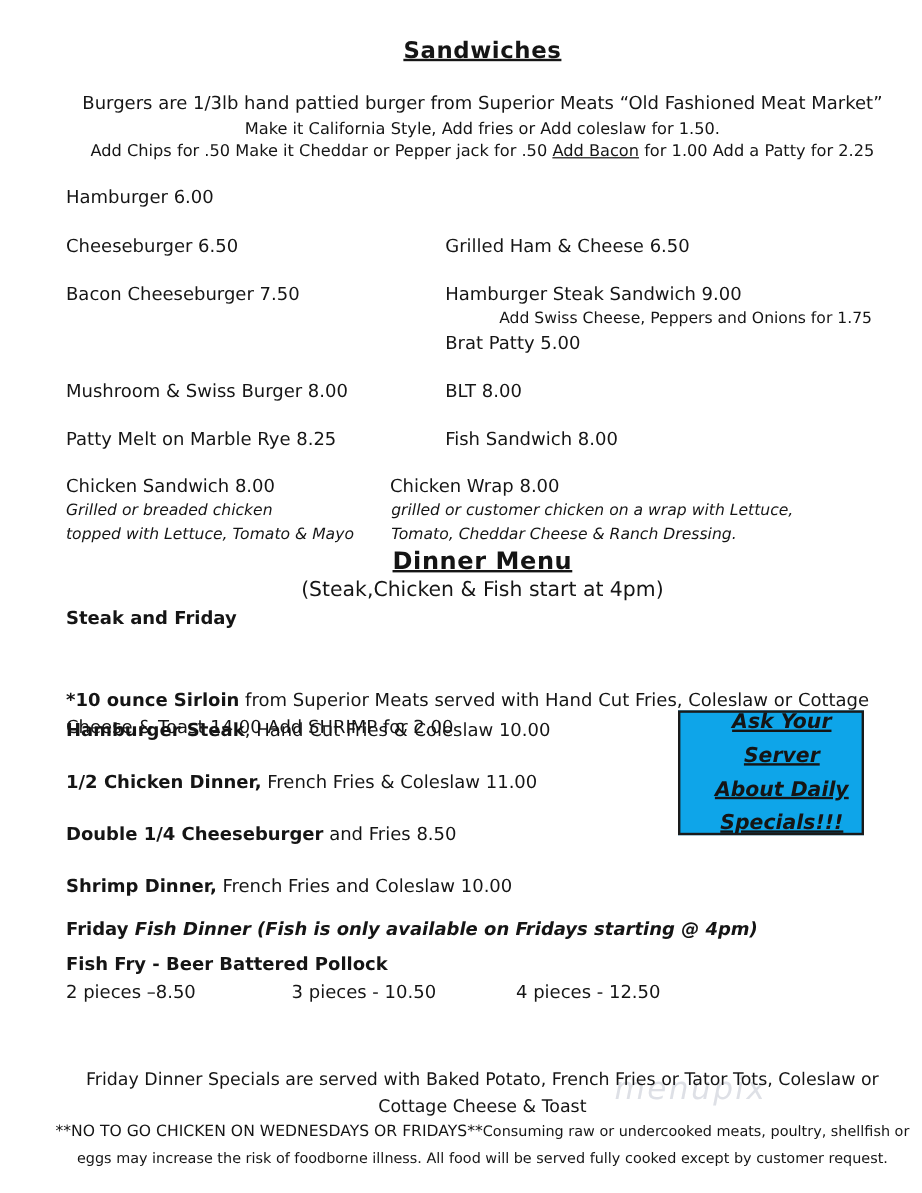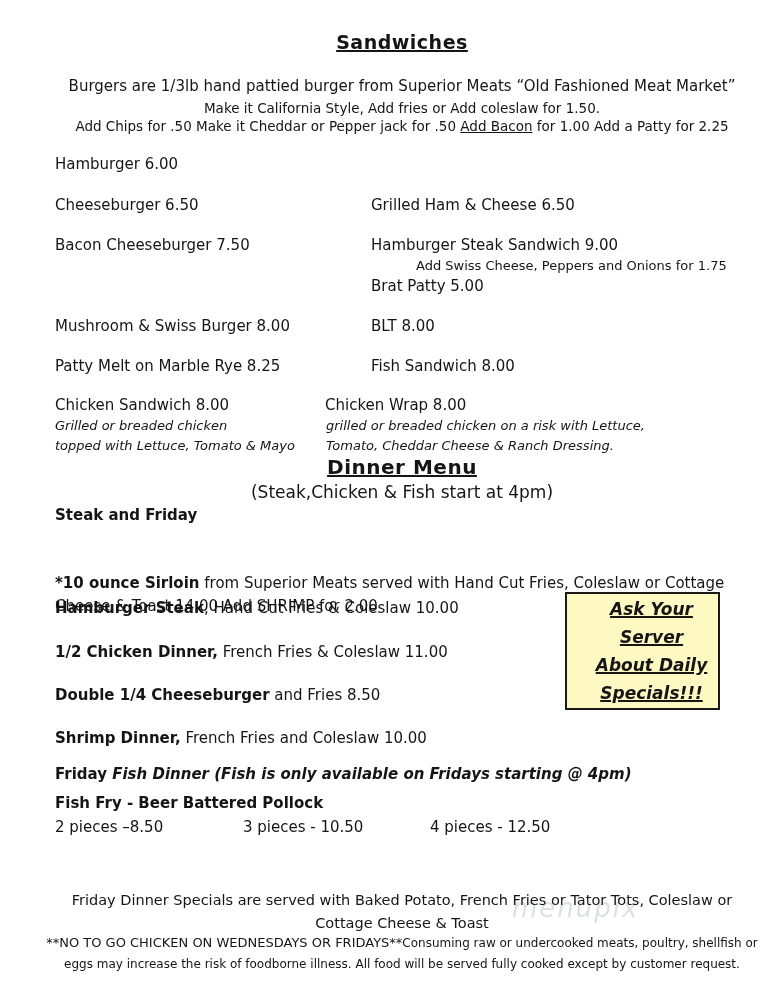--- a/index.html
+++ b/index.html
@@ -18,22 +18,22 @@
   .t-sub{font-size:17px;}
   .t-intro1{font-size:15px;}
   .t-small{font-size:13.5px;}
   .t-item{font-size:15px;}
   .t-desc{font-size:13px;font-style:italic;}
   .t-addsub{font-size:13px;}
   .t-bold{font-weight:bold;}
   .u{text-decoration:underline;margin-top:28px;}
   .para{position:absolute;line-height:23px;margin-top:44px;}
   .specials-box{
-    position:absolute;left:565px;top:592px;width:155px;height:118px;
-    border:2px solid #1a1a1a;background:#fef9c3;box-sizing:border-box;
+    position:absolute;left:565px;top:592px;width:155px;height:104px;
+    border:2px solid #1a1a1a;background:#0ea5e9;box-sizing:border-box;
     display:flex;flex-direction:column;justify-content:center;align-items:center;
   }
   .specials-line{
     font-size:17px;font-weight:bold;font-style:italic;
     text-decoration:underline;text-decoration-thickness:2px;
     line-height:28px;white-space:nowrap;
   }
   .watermark{
     position:absolute;left:512px;top:893px;
     font-size:26px;font-style:italic;color:#c9cdd6;opacity:.6;
@@ -69,21 +69,21 @@
 
   <div class="line t-item z1" style="left:37px;top:317px">Mushroom &amp; Swiss Burger 8.00</div>
   <div class="line t-item z1" style="left:353px;top:317px">BLT 8.00</div>
 
   <div class="line t-item z1" style="left:37px;top:357px">Patty Melt on Marble Rye 8.25</div>
   <div class="line t-item z1" style="left:353px;top:357px">Fish Sandwich 8.00</div>
 
   <div class="line t-item z1" style="left:37px;top:396px">Chicken Sandwich 8.00</div>
   <div class="line t-item z1" style="left:307px;top:396px">Chicken Wrap 8.00</div>
   <div class="line t-desc z1" style="left:37px;top:418px">Grilled or breaded chicken</div>
-  <div class="line t-desc z1" style="left:308px;top:418px">grilled or breaded chicken on a risk with Lettuce,</div>
+  <div class="line t-desc z1" style="left:308px;top:418px">grilled or customer chicken on a wrap with Lettuce,</div>
   <div class="line t-desc z1" style="left:37px;top:438px">topped with Lettuce, Tomato &amp; Mayo</div>
   <div class="line t-desc z1" style="left:308px;top:438px">Tomato, Cheddar Cheese &amp; Ranch Dressing.</div>
 
   <div class="line center t-title2 z1" style="top:455px">Dinner Menu</div>
   <div class="line center t-sub z1" style="top:482px">(Steak,Chicken &amp; Fish start at 4pm)</div>
 
   <div class="line t-item t-bold z1" style="left:37px;top:506px">Steak and Friday</div>
 
   <div class="para t-item z1" style="left:37px;top:528px;width:722px;white-space:normal">
     <span class="t-bold">*10 ounce Sirloin</span><span> from Superior Meats served with Hand Cut Fries, Coleslaw or Cottage Cheese &amp; Toast 14.00 Add SHRIMP for 2.00</span>

